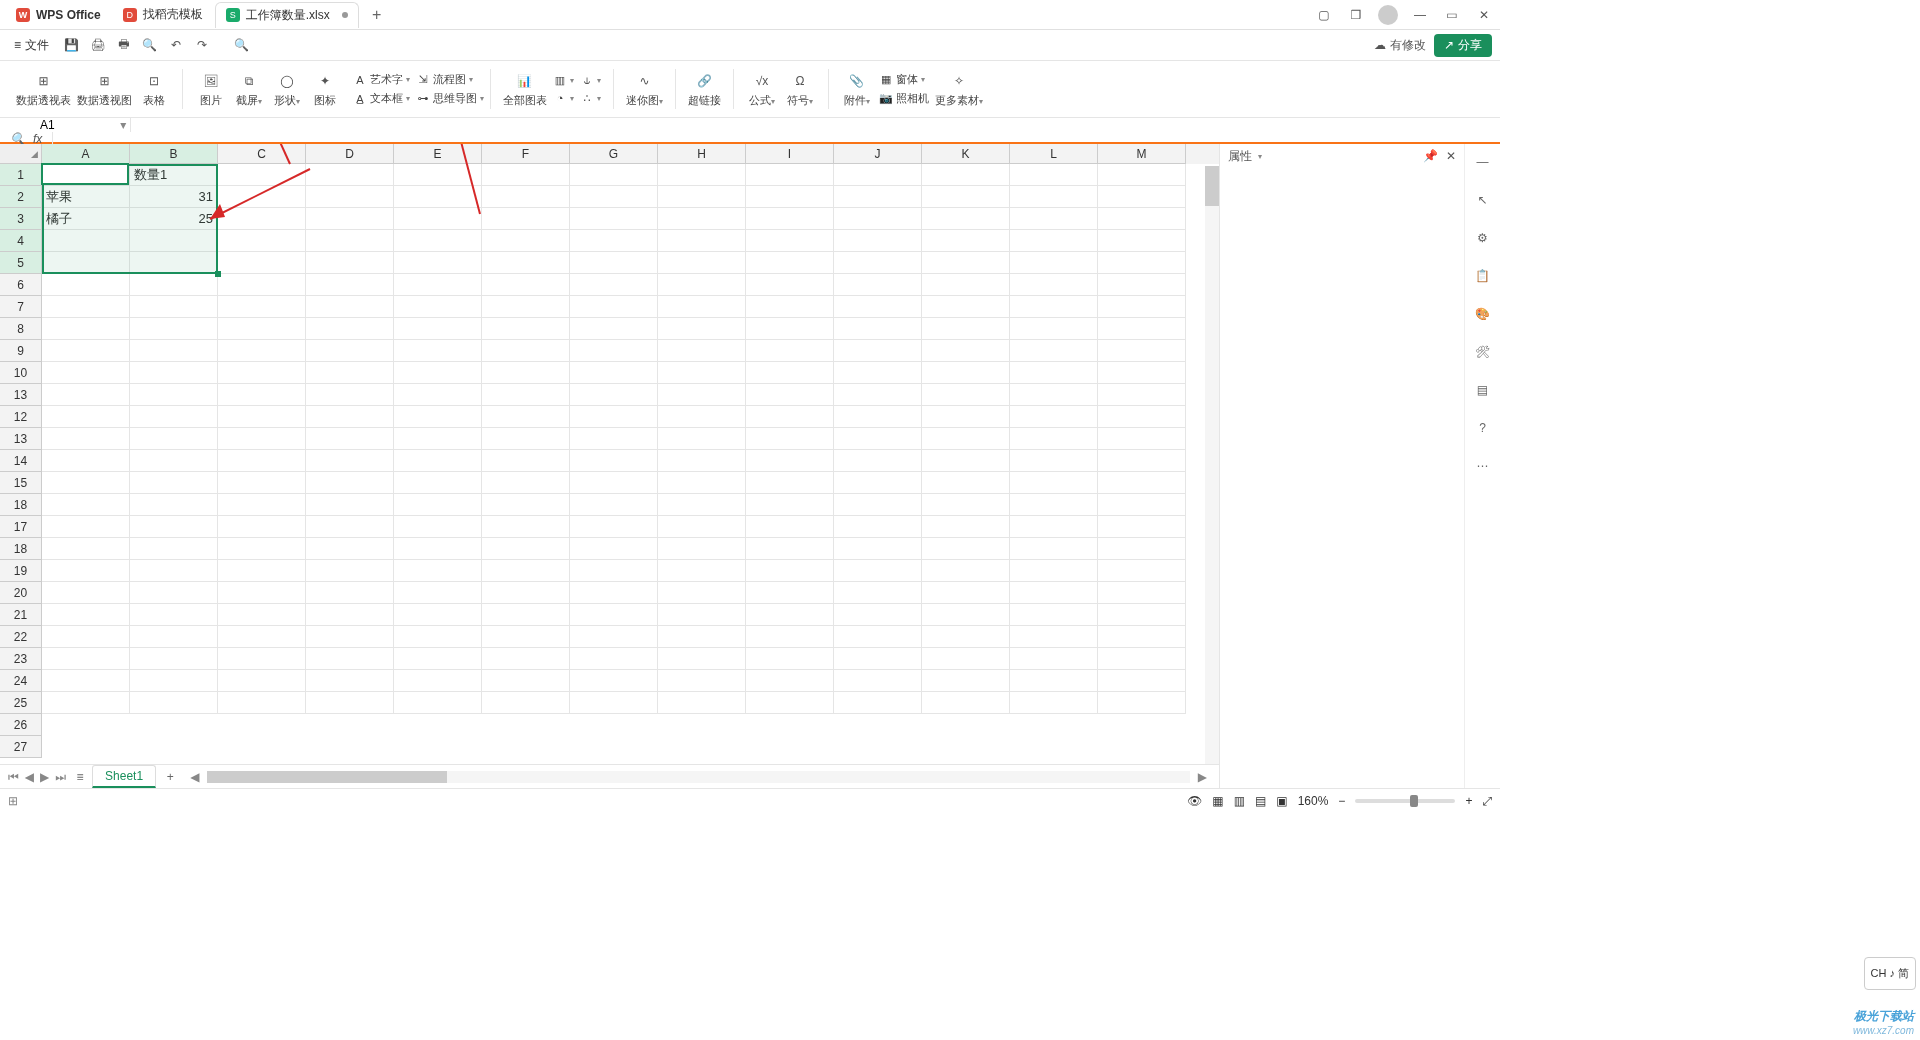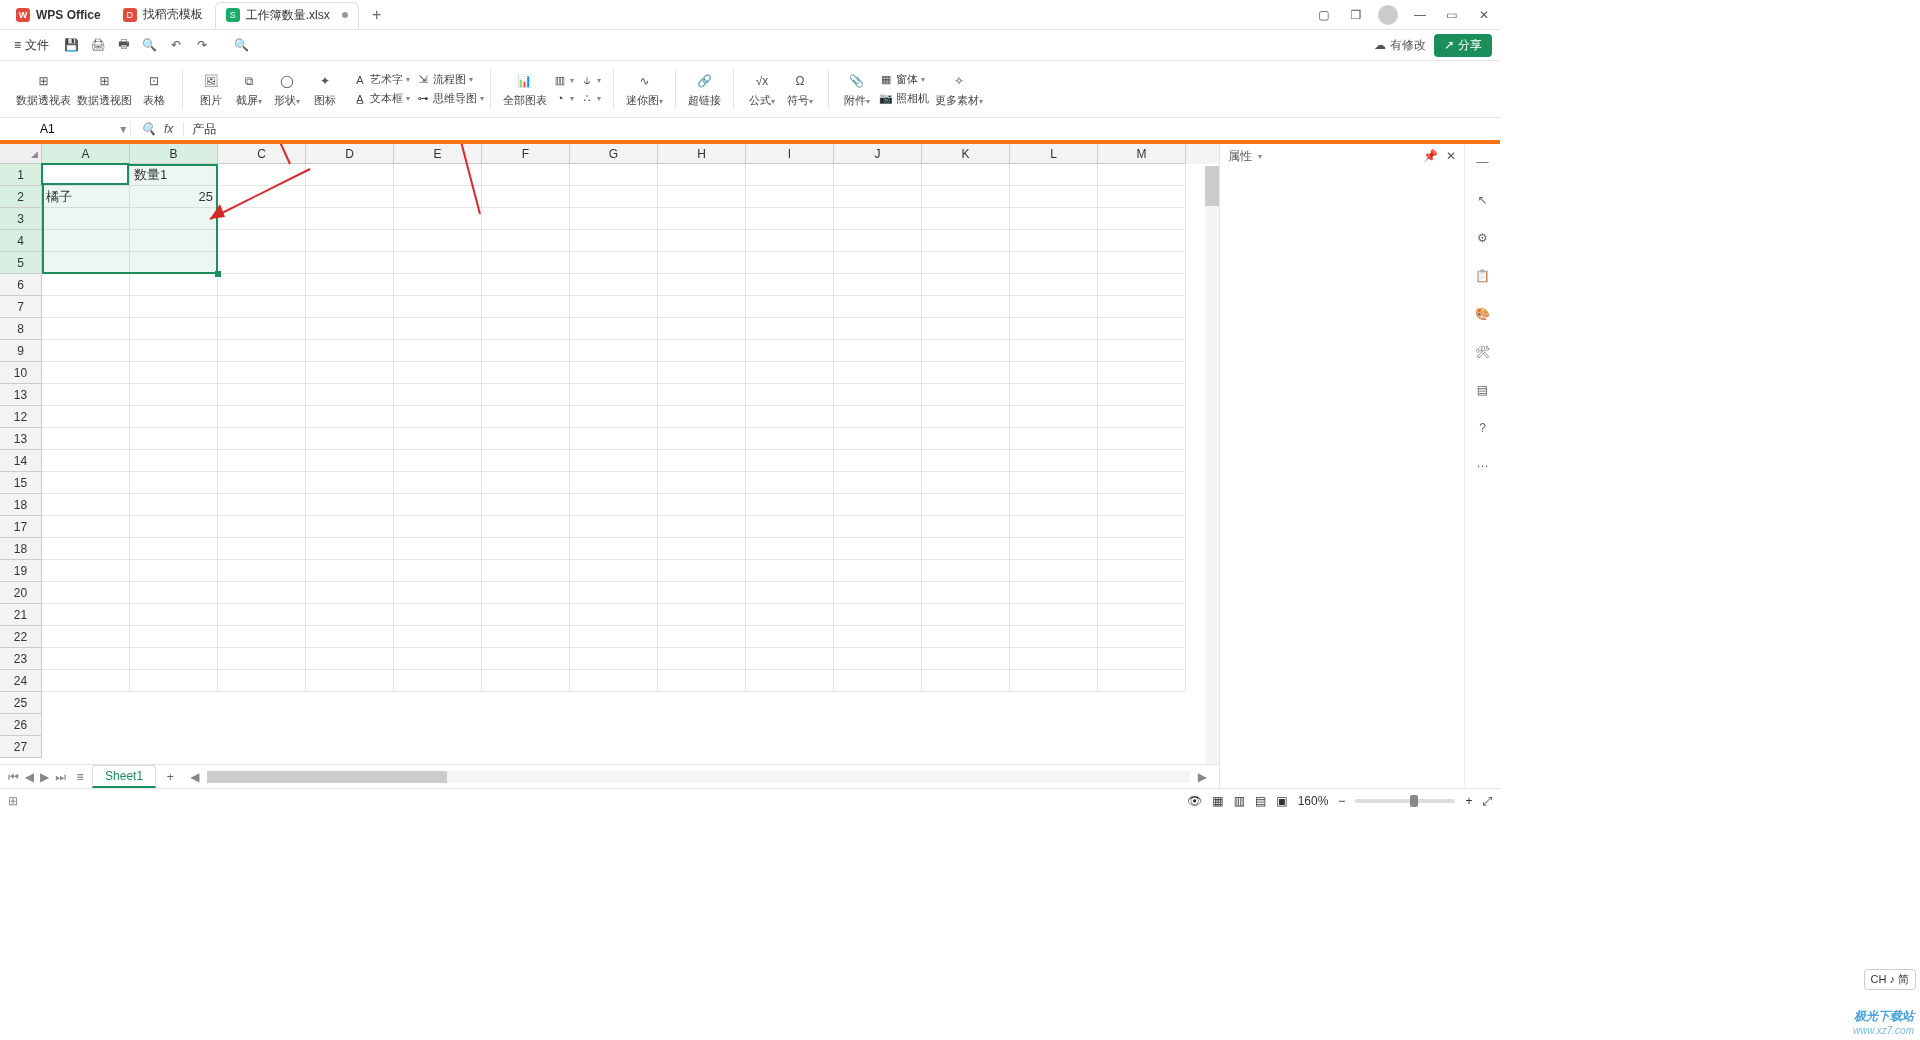--- a/index.html
+++ b/index.html
@@ -34,21 +34,21 @@
 .rgroup { display: flex; align-items: center; gap: 6px; padding: 0 6px; height: 100%; }
 .rsep { width: 1px; height: 40px; background: #e5e5e5; }
 .rbtn { display: flex; flex-direction: column; align-items: center; gap: 2px; cursor: pointer; min-width: 32px; }
 .rbtn .ricon { width: 20px; height: 20px; display: flex; align-items: center; justify-content: center; color: #555; }
 .rbtn .rlabel { font-size: 11px; color: #444; white-space: nowrap; }
 .rstack { display: flex; flex-direction: column; gap: 4px; }
 .rmini { display: flex; align-items: center; gap: 3px; cursor: pointer; font-size: 11px; color: #444; white-space: nowrap; }
 .rmini .ricon { width: 14px; height: 14px; display: flex; align-items: center; justify-content: center; }
 .dd { font-size: 8px; color: #888; }
 
-.fbar-row { height: 26px; display: flex; align-items: center; border-bottom: 4px solid #f97316; }
+.fbar-row { height: 26px; display: flex; align-items: flex-start; border-bottom: 2px solid #f97316; flex-direction: column; }
 .namebox { width: 131px; display: flex; align-items: center; border-right: 1px solid #e5e5e5; }
 .namebox input { border: none; width: 100%; padding: 0 8px 0 40px; font-size: 12px; outline: none; background: transparent; }
 .namebox .nbdd { width: 16px; text-align: center; color: #888; cursor: pointer; }
 .fx-icons { display: flex; align-items: center; gap: 8px; padding: 0 10px; border-right: 1px solid #e5e5e5; }
 .fx-icons span { cursor: pointer; color: #555; font-style: italic; }
 .fbar-input { flex: 1; display: flex; align-items: center; padding: 0 8px; }
 
 .main { flex: 1; display: flex; overflow: hidden; }
 .sheet-wrap { flex: 1; display: flex; flex-direction: column; position: relative; }
 .grid-container { flex: 1; position: relative; overflow: hidden; }
@@ -85,21 +85,21 @@
 .sheet-nav span { cursor: pointer; padding: 0 2px; }
 .sheet-list { width: 16px; text-align: center; color: #666; cursor: pointer; }
 .sheet-tab { padding: 3px 12px; background: #fff; border: 1px solid #ddd; border-bottom: none; border-radius: 3px 3px 0 0; cursor: pointer; font-size: 12px; }
 .sheet-tab.active { color: #1a8f5c; border-bottom: 2px solid #1a8f5c; }
 .sheet-add { width: 20px; text-align: center; cursor: pointer; color: #666; }
 
 .statusbar { height: 24px; border-top: 1px solid #e5e5e5; display: flex; align-items: center; padding: 0 8px; gap: 10px; }
 .statusbar .sb-right { margin-left: auto; display: flex; align-items: center; gap: 10px; }
 .zoom-slider { width: 100px; height: 4px; background: #ddd; position: relative; border-radius: 2px; cursor: pointer; }
 .zoom-slider .zknob { position: absolute; width: 8px; height: 12px; background: #888; top: -4px; left: 55%; border-radius: 2px; }
-.ime-badge { position: absolute; right: 4px; bottom: 50px; border: 1px solid #ccc; border-radius: 4px; padding: 2px 6px; font-size: 11px; background:#fff; display:flex; gap:4px; align-items:center;}
+.ime-badge { position: absolute; right: 4px; bottom: 50px; border: 1px solid #ccc; border-radius: 4px; padding: 8px 6px; font-size: 11px; background:#fff; display:flex; gap:4px; align-items:center;}
 .watermark { position: absolute; right: 6px; bottom: 4px; font-size: 12px; color: #4aa3d9; font-style: italic; display:flex; flex-direction: column; align-items: flex-end; pointer-events:none;}
 .watermark .wm2 { font-size:10px; color:#7fb8dc;}
 
 .vscroll { position:absolute; top:22px; right:0; bottom:0; width:14px; background:#f5f5f5;}
 .vscroll .thumb { position:absolute; top:0; width:100%; height:40px; background:#ccc;}
 .hscroll-area { display:flex; align-items:center; padding: 2px 6px;}
 .hscroll-bar { flex:1; height:12px; background:#f5f5f5; margin: 0 8px; position:relative;}
 .hscroll-bar .thumb { position:absolute; left:0; height:100%; width:240px; background:#ccc;}
 </style>
 </head>
@@ -368,20 +368,35 @@
                 <div class="cell"></div>
                 <div class="cell"></div>
                 <div class="cell"></div>
                 <div class="cell"></div>
                 <div class="cell"></div>
                 <div class="cell"></div>
                 <div class="cell"></div>
                 <div class="cell"></div>
               </div>
               <div class="crow">
+                <div class="cell">苹果</div>
+                <div class="cell tr">31</div>
+                <div class="cell"></div>
+                <div class="cell"></div>
+                <div class="cell"></div>
+                <div class="cell"></div>
+                <div class="cell"></div>
+                <div class="cell"></div>
+                <div class="cell"></div>
+                <div class="cell"></div>
+                <div class="cell"></div>
+                <div class="cell"></div>
+                <div class="cell"></div>
+              </div>
+              <div class="crow">
                 <div class="cell">橘子</div>
                 <div class="cell tr">25</div>
                 <div class="cell"></div>
                 <div class="cell"></div>
                 <div class="cell"></div>
                 <div class="cell"></div>
                 <div class="cell"></div>
                 <div class="cell"></div>
                 <div class="cell"></div>
                 <div class="cell"></div>

